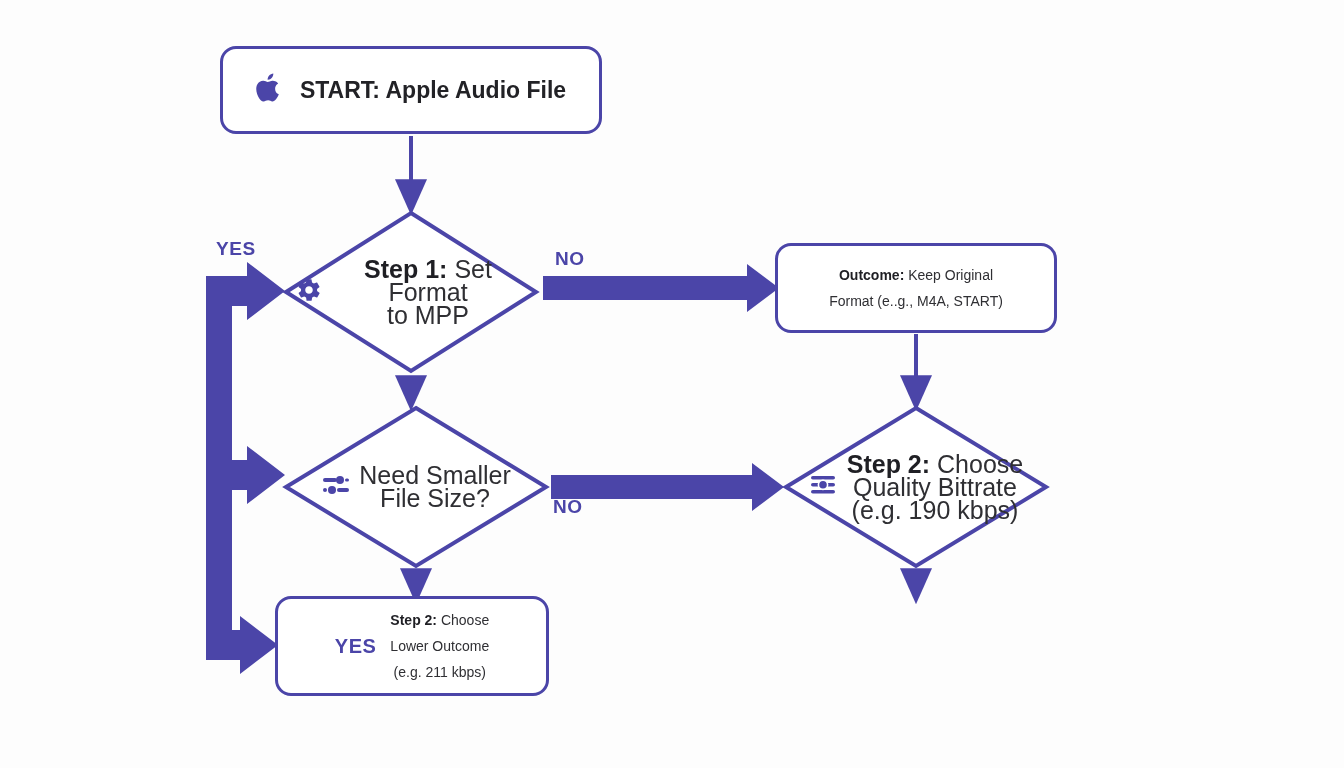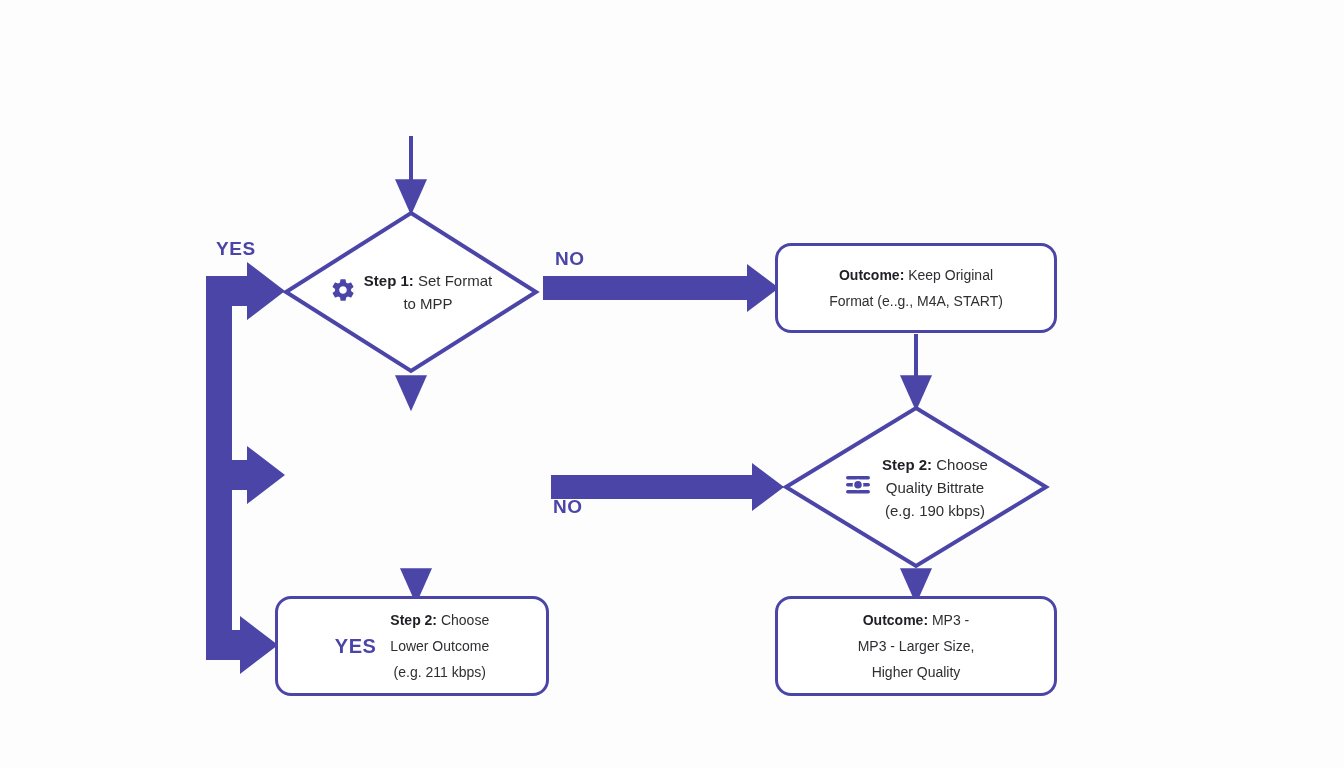--- a/index.html
+++ b/index.html
@@ -33,21 +33,21 @@
   
   .diamond{
     position:absolute;
     display:flex;align-items:center;justify-content:center;
   }
   .diamond .shape{position:absolute;left:0;top:0;width:100%;height:100%;}
   .diamond .content{
     position:relative;z-index:2;display:flex;align-items:center;gap:8px;
     padding:0 14px;
   }
-  .diamond .txt{font-size:15px;line-height:23px;text-align:center;color:#2f2f33;}
+  .diamond .txt{font-size:25px;line-height:23px;text-align:center;color:#2f2f33;}
   .diamond .txt b{font-weight:bold;color:#1f1f24;}
 
   #d1{left:282px;top:209px;width:258px;height:166px;}
   #d2{left:282px;top:404px;width:268px;height:166px;}
   #d3{left:782px;top:404px;width:268px;height:166px;}
 
   
   #outcome1{left:775px;top:243px;width:282px;height:90px;}
   #outcome1 .txt{padding:0 14px;}
   #box-lower{left:275px;top:596px;width:274px;height:100px;}
@@ -101,20 +101,33 @@
 
     <path d="M206,460 L247,460 L247,446 L285,475 L247,504 L247,490 L206,490 Z" fill="#4b45a8"></path>
 
     <path d="M206,630 L240,630 L240,616 L278,645 L240,674 L240,660 L206,660 Z" fill="#4b45a8"></path>
   </svg>
 
   <div class="edge-label" id="lbl-yes-top">YES</div>
   <div class="edge-label" id="lbl-no-1">NO</div>
   <div class="edge-label" id="lbl-no-2">NO</div>
 
+  <div class="node rect" id="start">
+    <div class="inner">
+      <span class="icon">
+        <svg width="28" height="34" viewBox="0 0 24 29">
+          <path d="M16.4,15.2c0-3.1,2.5-4.5,2.6-4.6c-1.4-2.1-3.6-2.3-4.4-2.4c-1.9-0.2-3.6,1.1-4.6,1.1
+                   c-0.9,0-2.4-1.1-3.9-1c-2,0-3.9,1.2-4.9,3c-2.1,3.6-0.5,9,1.5,11.9c1,1.4,2.2,3,3.8,2.9c1.5-0.1,2.1-1,3.9-1
+                   c1.8,0,2.3,1,3.9,0.9c1.6,0,2.6-1.4,3.6-2.9c1.1-1.6,1.6-3.2,1.6-3.3C19.1,19.9,16.4,18.8,16.4,15.2z
+                   M13.6,5.8c0.8-1,1.4-2.4,1.2-3.8c-1.2,0.1-2.7,0.8-3.5,1.8c-0.8,0.9-1.5,2.3-1.3,3.7C11.4,7.6,12.8,6.8,13.6,5.8z" fill="#4b45a8"></path>
+        </svg>
+      </span>
+      <span class="txt">START: Apple Audio File</span>
+    </div>
+  </div>
 
   <div class="diamond" id="d1">
     <svg class="shape" viewBox="0 0 258 166" preserveAspectRatio="none">
       <polygon points="129,4 254,83 129,162 4,83" fill="#ffffff" stroke="#4b45a8" stroke-width="4"></polygon>
     </svg>
     <div class="content">
       <span class="icon">
         <svg width="26" height="26" viewBox="0 0 24 24">
           <path d="M19.4,13c0-0.3,0.1-0.7,0.1-1s0-0.7-0.1-1l2.1-1.6c0.2-0.1,0.2-0.4,0.1-0.6l-2-3.5
                    C19.5,5.1,19.3,5,19,5.1l-2.5,1c-0.5-0.4-1.1-0.7-1.7-1l-0.4-2.6C14.4,2.2,14.2,2,14,2h-4
@@ -132,20 +145,41 @@
     </div>
   </div>
 
   <div class="node rect" id="outcome1">
     <div class="txt">
       <b>Outcome:</b><span> Keep Original</span><br>
       <span>Format (e..g., M4A, START)</span>
     </div>
   </div>
 
+  <div class="diamond" id="d2">
+    <svg class="shape" viewBox="0 0 268 166" preserveAspectRatio="none">
+      <polygon points="134,4 264,83 134,162 4,83" fill="#ffffff" stroke="#4b45a8" stroke-width="4"></polygon>
+    </svg>
+    <div class="content">
+      <span class="icon">
+        <svg width="30" height="26" viewBox="0 0 30 26">
+          <rect x="2" y="6" width="14" height="4" rx="2" fill="#4b45a8"></rect>
+          <circle cx="19" cy="8" r="4" fill="#4b45a8"></circle>
+          <rect x="24" y="6.5" width="4" height="3" rx="1.5" fill="#4b45a8"></rect>
+          <rect x="2" y="16" width="4" height="4" rx="2" fill="#4b45a8"></rect>
+          <circle cx="11" cy="18" r="4" fill="#4b45a8"></circle>
+          <rect x="16" y="16" width="12" height="4" rx="2" fill="#4b45a8"></rect>
+        </svg>
+      </span>
+      <span class="txt">
+        <span>Need Smaller</span><br>
+        <span>File Size?</span>
+      </span>
+    </div>
+  </div>
 
   <div class="diamond" id="d3">
     <svg class="shape" viewBox="0 0 268 166" preserveAspectRatio="none">
       <polygon points="134,4 264,83 134,162 4,83" fill="#ffffff" stroke="#4b45a8" stroke-width="4"></polygon>
     </svg>
     <div class="content">
       <span class="icon">
         <svg width="30" height="26" viewBox="0 0 30 26">
           <rect x="2" y="4" width="24" height="3.6" rx="1.8" fill="#4b45a8"></rect>
           <rect x="2" y="11" width="24" height="3.6" rx="1.8" fill="#4b45a8"></rect>
@@ -165,21 +199,14 @@
     <div class="inner">
       <span class="yes-inline">YES</span>
       <span class="txt">
         <b>Step 2:</b><span> Choose</span><br>
         <span>Lower Outcome</span><br>
         <span>(e.g. 211 kbps)</span>
       </span>
     </div>
   </div>
 
-  <div class="node rect" id="outcome2">
-    <div class="txt">
-      <b>Outcome:</b><span> MP3 -</span><br>
-      <span>MP3 - Larger Size,</span><br>
-      <span>Higher Quality</span>
-    </div>
-  </div>
 
 </div>
 
 </body></html>

